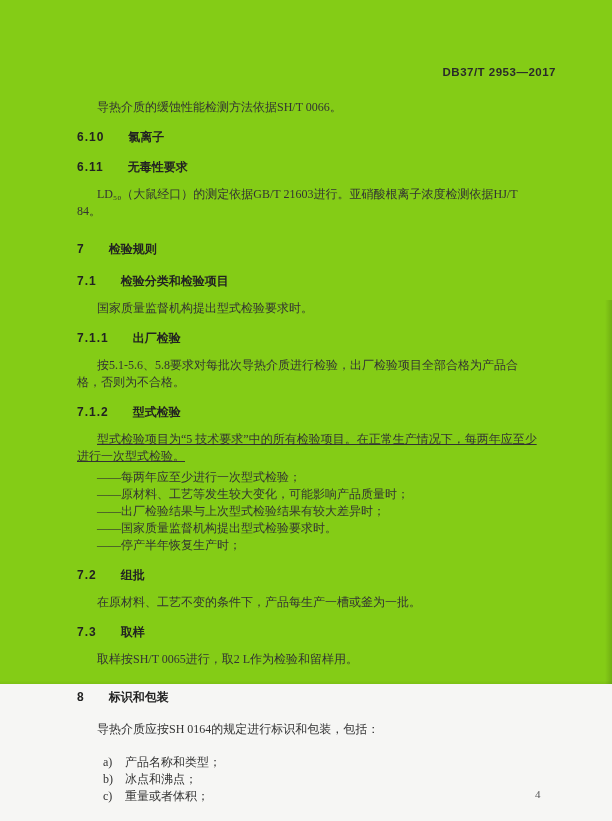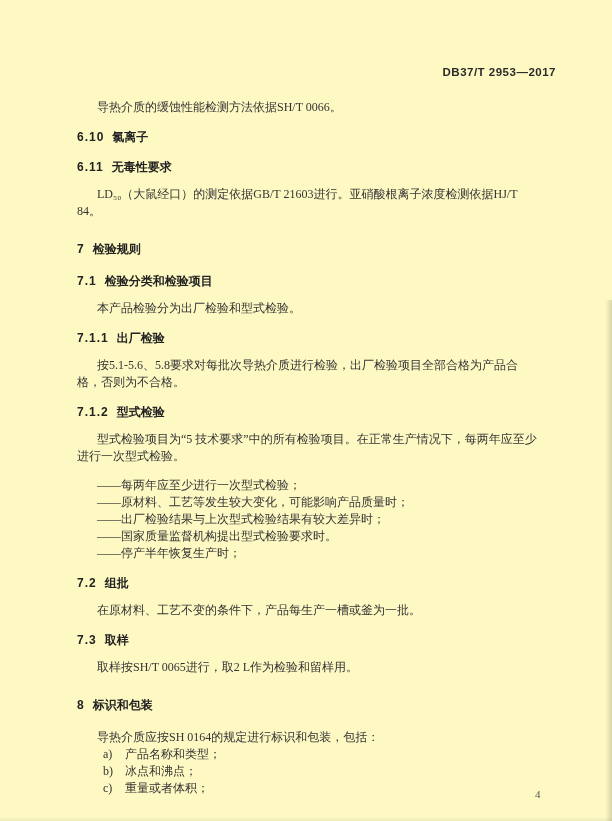--- a/index.html
+++ b/index.html
@@ -4,22 +4,22 @@
 <style>
   html,body{margin:0;padding:0;}
   body{
     width:612px;height:821px;
     background:#f6f6f4;
     font-family:"Liberation Serif","DejaVu Serif",serif;
     overflow:hidden;
   }
   .page{
     position:relative;
-    width:612px;height:821px;
-    background:#fef9c3;
+    width:612px;height:684px;
+    background:#84cc16;
     color:#2e2e2e;
   }
   
   .edge-right{
     position:absolute;right:0;top:300px;bottom:0;width:7px;
     background:linear-gradient(to right, rgba(0,0,0,0), rgba(0,0,0,0.14));
     pointer-events:none;
   }
   .edge-bottom{
     position:absolute;left:0;right:0;bottom:0;height:4px;
@@ -37,21 +37,21 @@
     font-size:12px;line-height:17px;color:#333;
   }
   .p{margin:9px 0;text-indent:20px;}
   .p-tight{margin:6px 0 0;text-indent:20px;}
   .h{
     margin:13px 0 10px;
     font-family:"Liberation Sans","DejaVu Sans",sans-serif;
     font-weight:700;font-size:12px;color:#222;
   }
   .chapter{margin:21px 0 15px;}
-  .h .num{margin-right:8px;letter-spacing:1px;}
+  .h .num{margin-right:24px;letter-spacing:1px;}
   .dash{margin:0;padding-left:20px;}
   .mt-lg{margin-top:15px;}
   .letter-item{margin:0;padding-left:26px;}
   .letter-item .letter{display:inline-block;width:22px;}
   .pagenum{
     position:absolute;left:535px;top:788px;
     font-size:11px;color:#555;
   }
 </style>
 </head>
@@ -69,48 +69,48 @@
 
 
     <div class="h"><span class="num">6.11</span><span>无毒性要求</span></div>
 
     <p class="p">LD₅₀（大鼠经口）的测定依据GB/T 21603进行。亚硝酸根离子浓度检测依据HJ/T 84。</p>
 
     <div class="h chapter"><span class="num">7</span><span>检验规则</span></div>
 
     <div class="h"><span class="num">7.1</span><span>检验分类和检验项目</span></div>
 
-    <p class="p">本产品检验分为出厂检验和型式检验。</p>
+    <p class="p">国家质量监督机构提出型式检验要求时。</p>
 
     <div class="h"><span class="num">7.1.1</span><span>出厂检验</span></div>
 
     <p class="p">按5.1-5.6、5.8要求对每批次导热介质进行检验，出厂检验项目全部合格为产品合格，否则为不合格。</p>
 
     <div class="h"><span class="num">7.1.2</span><span>型式检验</span></div>
 
-    <p class="p" style="margin-bottom:12px;">型式检验项目为“5 技术要求”中的所有检验项目。在正常生产情况下，每两年应至少进行一次型式检验。</p>
+    <p class="p" style="margin-bottom:4px;text-decoration:underline;">型式检验项目为“5 技术要求”中的所有检验项目。在正常生产情况下，每两年应至少进行一次型式检验。</p>
 
 
     <p class="dash">——每两年应至少进行一次型式检验；</p>
     <p class="dash">——原材料、工艺等发生较大变化，可能影响产品质量时；</p>
     <p class="dash">——出厂检验结果与上次型式检验结果有较大差异时；</p>
     <p class="dash">——国家质量监督机构提出型式检验要求时。</p>
     <p class="dash">——停产半年恢复生产时；</p>
 
     <div class="h"><span class="num">7.2</span><span>组批</span></div>
 
     <p class="p">在原材料、工艺不变的条件下，产品每生产一槽或釜为一批。</p>
 
     <div class="h"><span class="num">7.3</span><span>取样</span></div>
 
     <p class="p">取样按SH/T 0065进行，取2 L作为检验和留样用。</p>
 
     <div class="h chapter"><span class="num">8</span><span>标识和包装</span></div>
 
-    <p class="p mt-lg" style="margin-bottom:0;">导热介质应按SH 0164的规定进行标识和包装，包括：</p>
+    <p class="p mt-lg" style="margin-bottom:16px;">导热介质应按SH 0164的规定进行标识和包装，包括：</p>
 
     <p class="letter-item"><span class="letter">a)</span><span>产品名称和类型；</span></p>
     <p class="letter-item"><span class="letter">b)</span><span>冰点和沸点；</span></p>
     <p class="letter-item"><span class="letter">c)</span><span>重量或者体积；</span></p>
 
   </div>
 
   <div class="pagenum">4</div>
 
   <div class="edge-right"></div>

